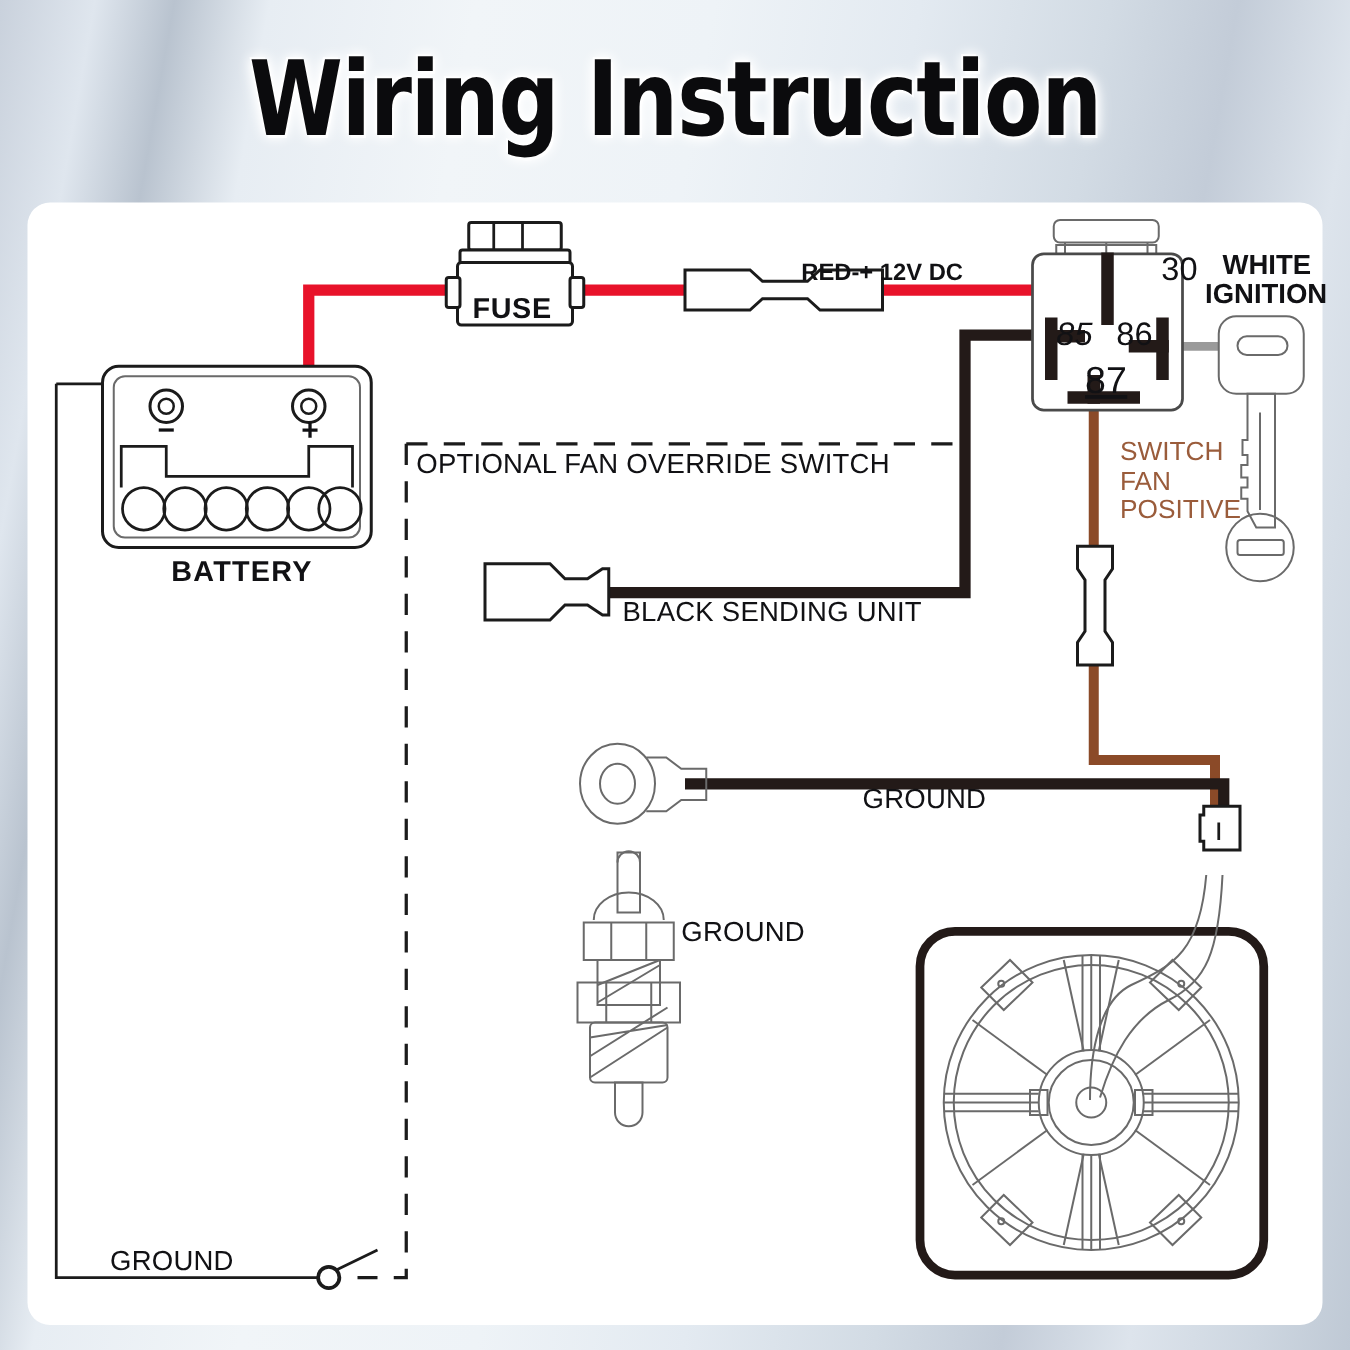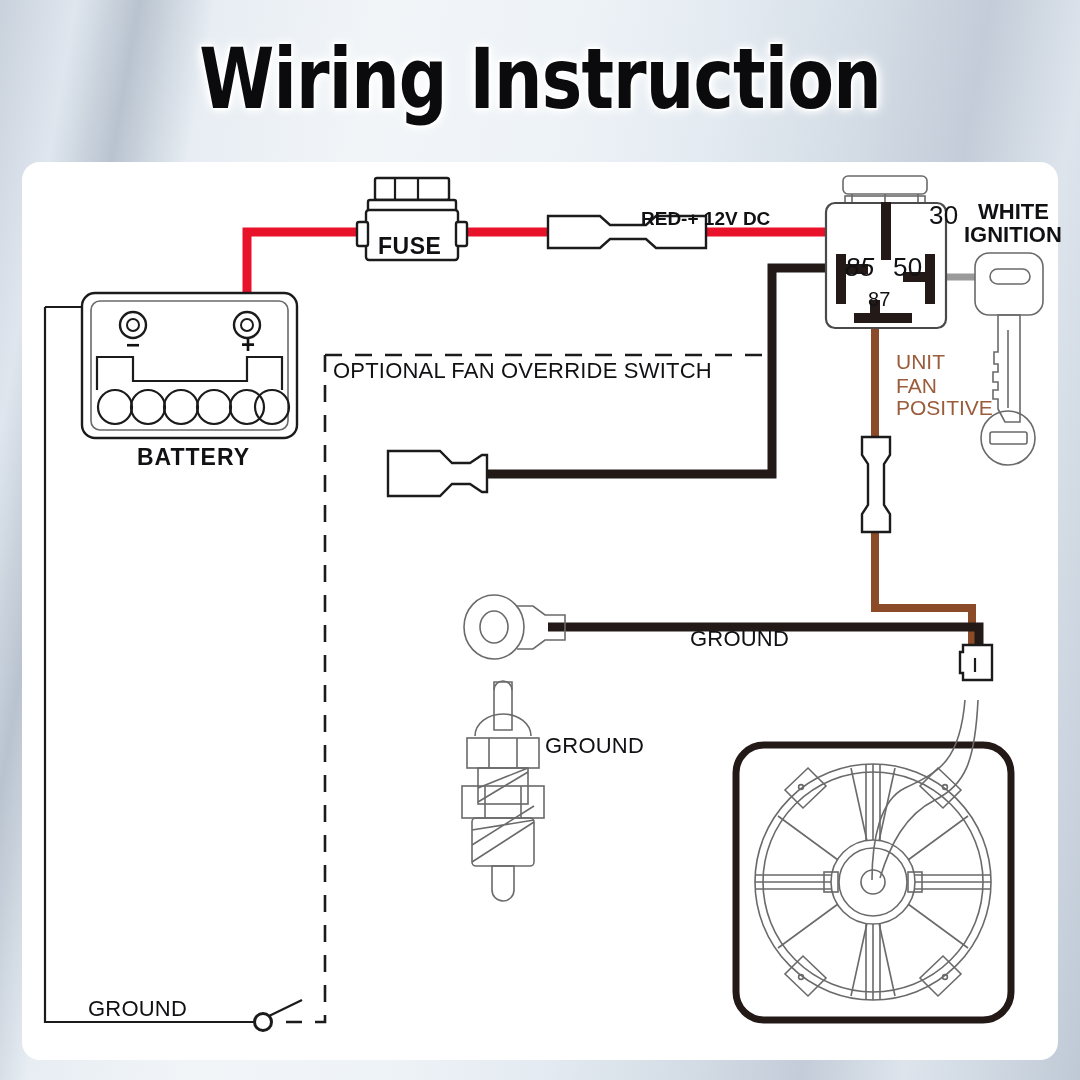--- a/index.html
+++ b/index.html
@@ -254,32 +254,33 @@
       <circle cx="263" cy="1022" r="8.5" fill="#fff" stroke="#1b1b1b" stroke-width="3"></circle>
       <path class="wHair" d="M269,1016 L302,1000" stroke-width="3.2"></path>
     </g>
 
   </svg>
 
   <div class="lbl bold" style="left:641px;top:208px;font-size:19px;">RED-+ 12V DC</div>
 
   <div class="lbl plain" style="left:897px;top:200px;font-size:26px;margin-left:32px;">30</div>
   <div class="lbl plain" style="left:845px;top:252px;font-size:26px;font-style:italic;">85</div>
-  <div class="lbl plain" style="left:893px;top:252px;font-size:26px;">50</div>
-  <div class="lbl plain" style="left:868px;top:288px;font-size:20px;">87</div>
+  <div class="lbl plain" style="left:893px;top:252px;font-size:26px;">86</div>
+  <div class="lbl plain" style="left:868px;top:288px;font-size:30px;text-decoration:underline;">87</div>
 
   <div class="lbl bold" style="left:978px;top:199px;font-size:22px;">WHITE</div>
   <div class="lbl bold" style="left:964px;top:222px;font-size:22px;">IGNITION</div>
 
-  <div class="lbl brown" style="left:896px;top:350px;font-size:21px;">UNIT</div>
+  <div class="lbl brown" style="left:896px;top:350px;font-size:21px;">SWITCH</div>
   <div class="lbl brown" style="left:896px;top:374px;font-size:21px;">FAN</div>
   <div class="lbl brown" style="left:896px;top:396px;font-size:21px;">POSITIVE</div>
 
   <div class="lbl plain" style="left:333px;top:333px;font-size:22px;margin-top:25px;">OPTIONAL FAN OVERRIDE SWITCH</div>
 
+  <div class="lbl plain" style="left:498px;top:477px;font-size:22px;">BLACK SENDING UNIT</div>
 
   <div class="lbl plain" style="left:690px;top:626px;font-size:22px;">GROUND</div>
 
   <div class="lbl plain" style="left:545px;top:733px;font-size:22px;">GROUND</div>
 
   <div class="lbl plain" style="left:88px;top:996px;font-size:22px;">GROUND</div>
 
   <div class="lbl bold" style="left:137px;top:444px;font-size:23px;letter-spacing:1px;">BATTERY</div>
 
   <div class="lbl bold" style="left:378px;top:233px;font-size:23px;letter-spacing:.5px;">FUSE</div>

